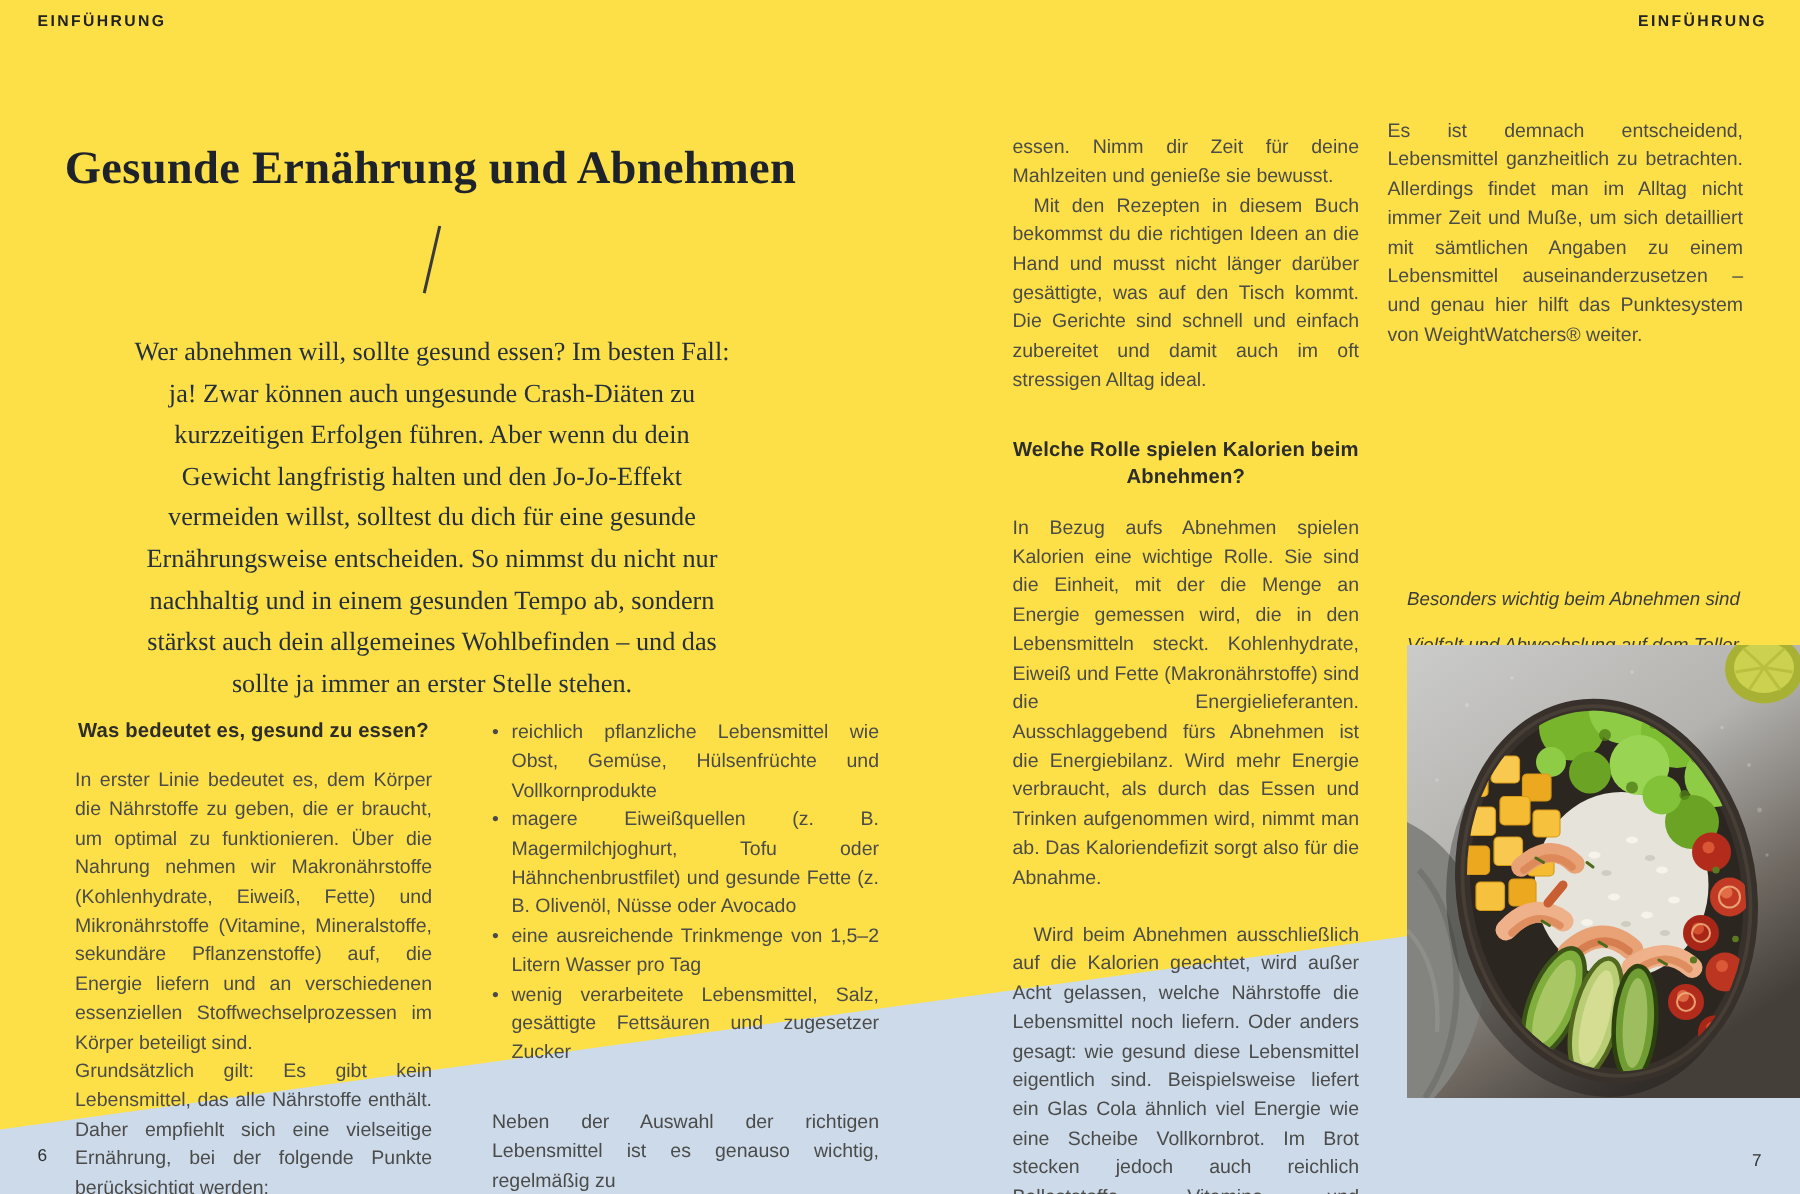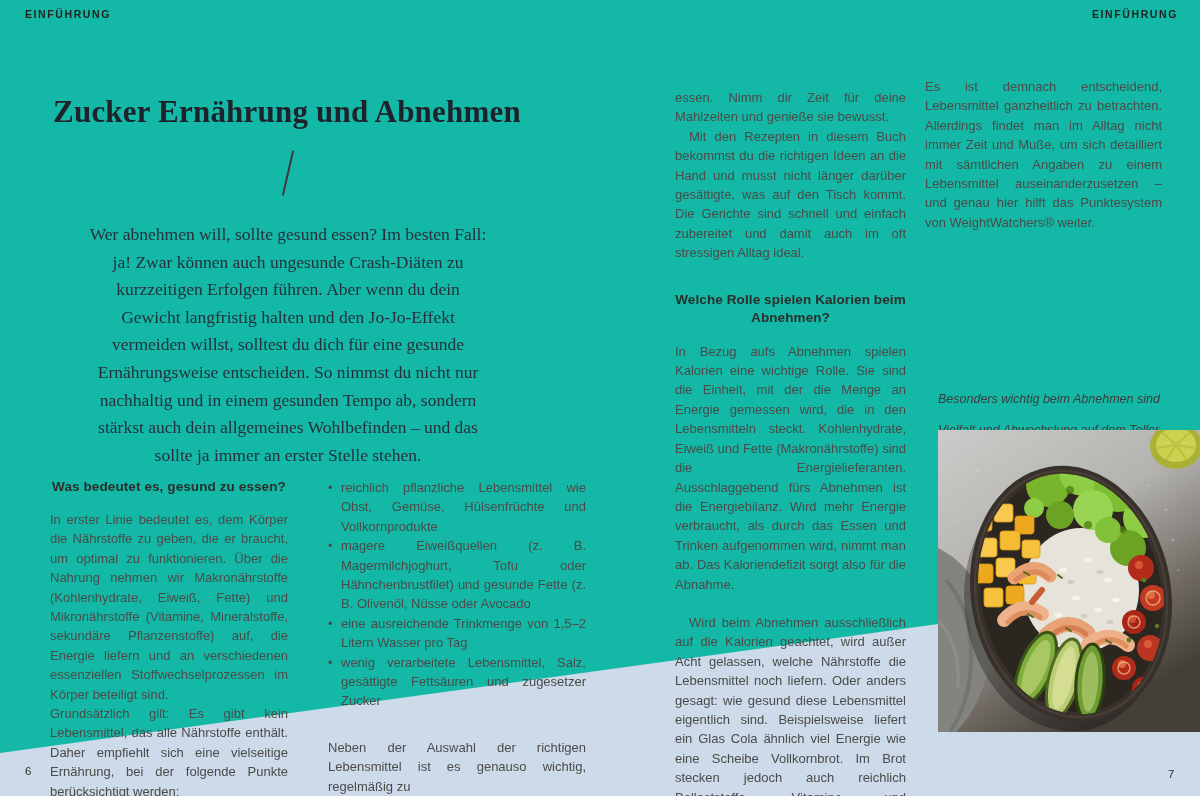--- a/index.html
+++ b/index.html
@@ -1,19 +1,19 @@
 <!DOCTYPE html>
 <html lang="de"><head>
 <meta charset="utf-8">
 <style>
   * { margin:0; padding:0; box-sizing:border-box; }
   html,body { background:#e8e8e8; }
   .spread {
     position:relative; width:1200px; height:796px; margin:0 auto;
-    background:#14b8a6; overflow:hidden;
+    background:#fde047; overflow:hidden;
     font-family:"Liberation Sans", sans-serif;
   }
   
   .wedge { position:absolute; inset:0; z-index:1; pointer-events:none; }
 
   .layer { position:absolute; z-index:2; }
 
   .kicker {
     font-size:10.5px; font-weight:bold; letter-spacing:1.6px;
     color:#22221f; text-transform:uppercase;
@@ -80,21 +80,21 @@
 
 <div class="spread">
 
   <svg class="wedge" width="1200" height="796" viewBox="0 0 1200 796">
     <polygon points="0,753 1200,588 1200,796 0,796" fill="#ccdaea"></polygon>
   </svg>
 
   <div class="layer kicker kicker-left">EINFÜHRUNG</div>
   <div class="layer kicker kicker-right">EINFÜHRUNG</div>
 
-  <h1 class="layer chapter-title">Zucker Ernährung und Abnehmen</h1>
+  <h1 class="layer chapter-title">Gesunde Ernährung und Abnehmen</h1>
   <div class="layer slash-mark">
     <div class="bar"></div>
   </div>
 
   <p class="layer intro">Wer abnehmen will, sollte gesund essen? Im besten Fall: ja! Zwar können auch ungesunde Crash-Diäten zu kurzzeitigen Erfolgen führen. Aber wenn du dein Gewicht langfristig halten und den Jo-Jo-Effekt vermeiden willst, solltest du dich für eine gesunde Ernährungsweise entscheiden. So nimmst du nicht nur nachhaltig und in einem gesunden Tempo ab, sondern stärkst auch dein allgemeines Wohlbefinden – und das sollte ja immer an erster Stelle stehen.</p>
 
   <div class="layer col l-col1">
     <div class="col-h">Was bedeutet es, gesund zu essen?</div>
     <p>In erster Linie bedeutet es, dem Körper die Nährstoffe zu geben, die er braucht, um optimal zu funktionieren. Über die Nahrung nehmen wir Makronährstoffe (Kohlenhydrate, Eiweiß, Fette) und Mikronährstoffe (Vitamine, Mineralstoffe, sekundäre Pflanzenstoffe) auf, die Energie liefern und an verschiedenen essenziellen Stoffwechselprozessen im Körper beteiligt sind.</p>
     <p>Grundsätzlich gilt: Es gibt kein Lebensmittel, das alle Nährstoffe enthält. Daher empfiehlt sich eine vielseitige Ernährung, bei der folgende Punkte berücksichtigt werden:</p>

